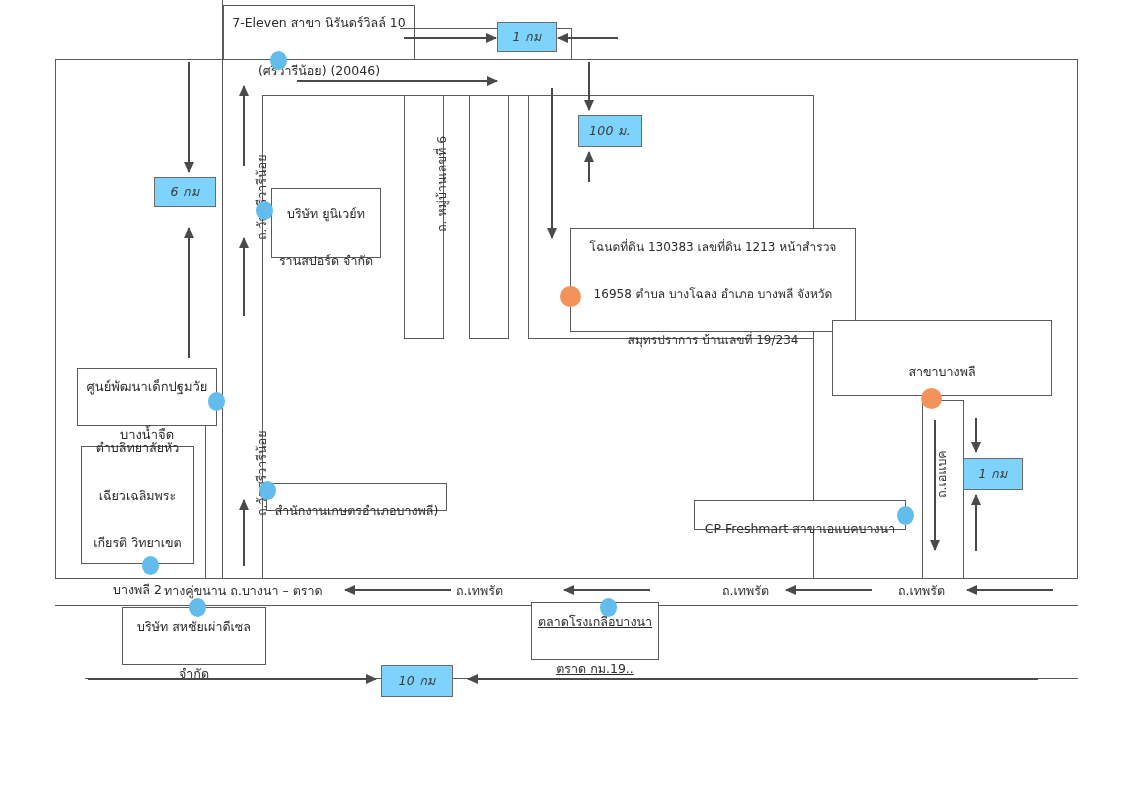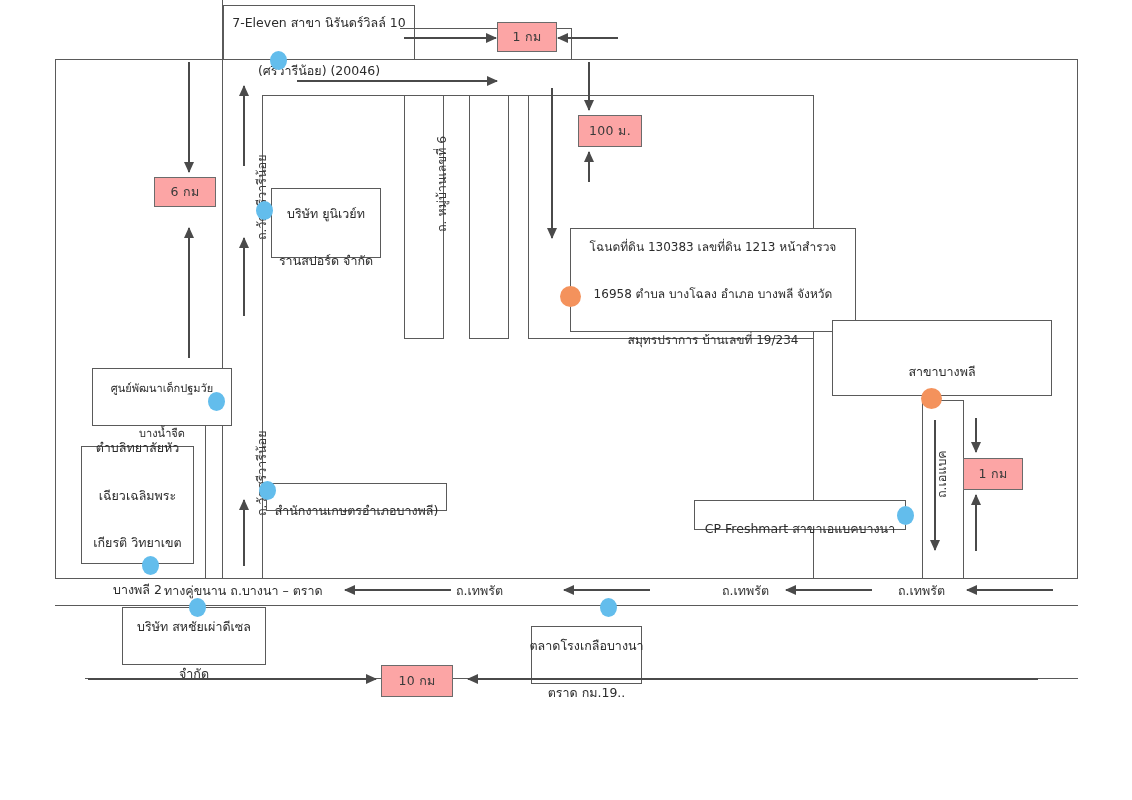--- a/index.html
+++ b/index.html
@@ -39,28 +39,29 @@
     text-align: center;
     color: #2b2b2b;
     line-height: 1.55;
     padding: 3px 6px;
   }
   .box .ln { display: block; white-space: nowrap; margin-top: 28px; }
 
   .distbox {
     position: absolute;
     border: 1.3px solid #6b6b6b;
-    background: #fca5a5;
+    background: #7dd3fc;
     box-sizing: border-box;
     display: flex;
     align-items: center;
     justify-content: center;
     font-size: 12.5px;
     color: #3a3a3a;
     letter-spacing: .3px;
+    font-style: italic;
   }
 
   .label {
     position: absolute;
     color: #2f2f2f;
     white-space: nowrap;
   }
 
   .vlabel {
     position: absolute;
@@ -268,21 +269,21 @@
 
   <div class="distbox" style="left:963px; top:458px; width:60px; height:32px;">1 กม</div>
 
   <div class="distbox" style="left:381px; top:665px; width:72px; height:32px;">10 กม</div>
 
   <div class="box" style="left:271px; top:188px; width:110px; height:70px; font-size:12.5px;">
     <span class="ln">บริษัท ยูนิเวย์ท</span>
     <span class="ln">รานสปอร์ด จำกัด</span>
   </div>
 
-  <div class="box" style="left:92px; top:368px; width:140px; height:58px; font-size:11px;">
+  <div class="box" style="left:77px; top:368px; width:140px; height:58px; font-size:13px;">
     <span class="ln">ศูนย์พัฒนาเด็กปฐมวัย</span>
     <span class="ln">บางน้ำจืด</span>
   </div>
 
   <div class="box" style="left:81px; top:446px; width:113px; height:118px; font-size:12.5px;">
     <span class="ln">ตำบลิทยาลัยหัว</span>
     <span class="ln">เฉียวเฉลิมพระ</span>
     <span class="ln">เกียรติ วิทยาเขต</span>
     <span class="ln">บางพลี 2</span>
   </div>
@@ -303,21 +304,21 @@
 
   <div class="box" style="left:122px; top:607px; width:144px; height:58px; font-size:12.5px;">
     <span class="ln">บริษัท สหชัยเผ่าดีเซล</span>
     <span class="ln">จำกัด</span>
   </div>
 
   <div class="box" style="left:694px; top:500px; width:212px; height:30px; font-size:12.5px;">
     <span class="ln">CP Freshmart สาขาเอแบคบางนา</span>
   </div>
 
-  <div class="box" style="left:531px; top:626px; width:111px; height:58px; font-size:12.5px;">
+  <div class="box" style="left:531px; top:602px; width:128px; height:58px; font-size:12.5px;text-decoration:underline;">
     <span class="ln">ตลาดโรงเกลือบางนา</span>
     <span class="ln">ตราด กม.19..</span>
   </div>
 
   <div class="vlabel" style="left:252px; top:240px; font-size:12.5px; transform:rotate(-90deg);">ถ.วัดศรีวารีน้อย</div>
 
   <div class="vlabel" style="left:252px; top:516px; font-size:12.5px; transform:rotate(-90deg);">ถ.วัดศรีวารีน้อย</div>
 
   <div class="vlabel" style="left:432px; top:232px; font-size:12.5px; transform:rotate(-90deg);">ถ. หมู่บ้านเลขที่ 6</div>
 

